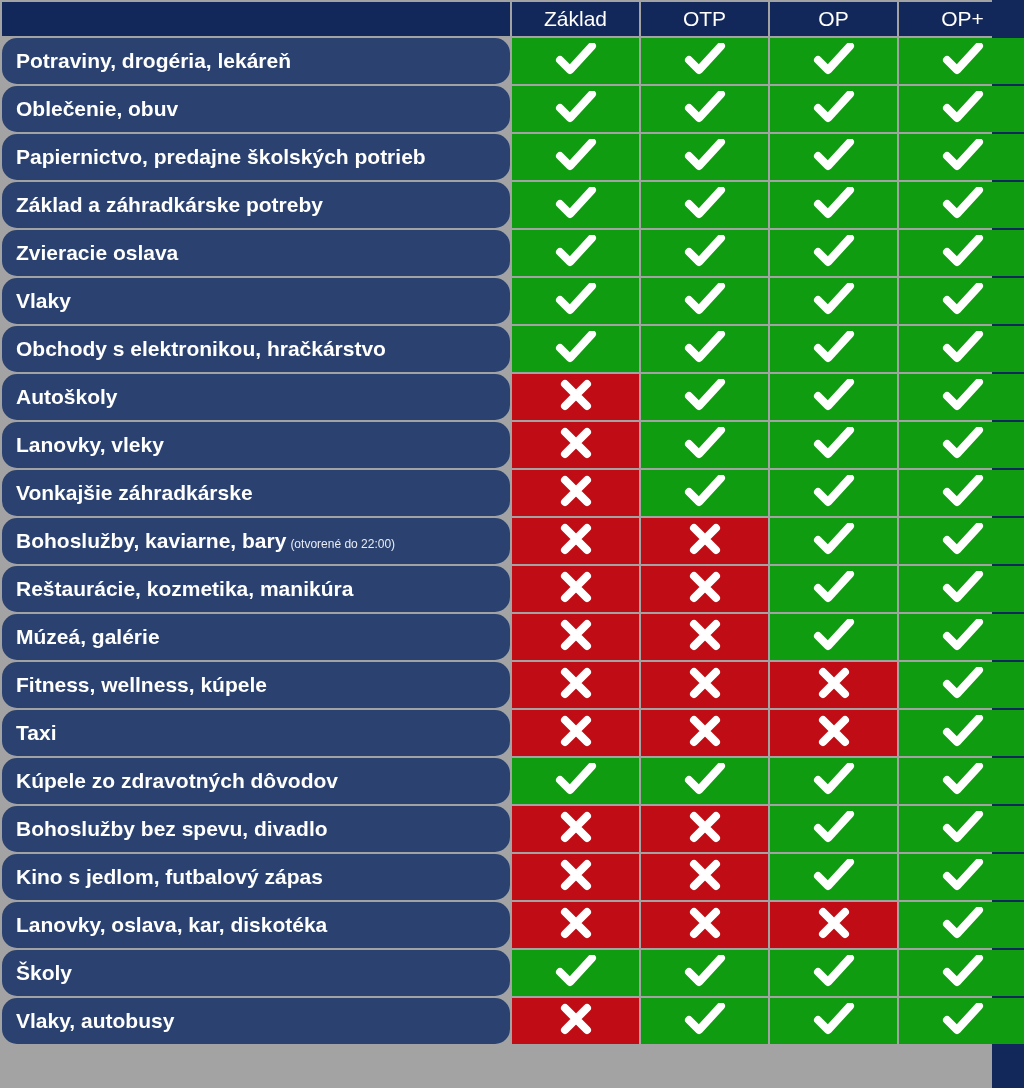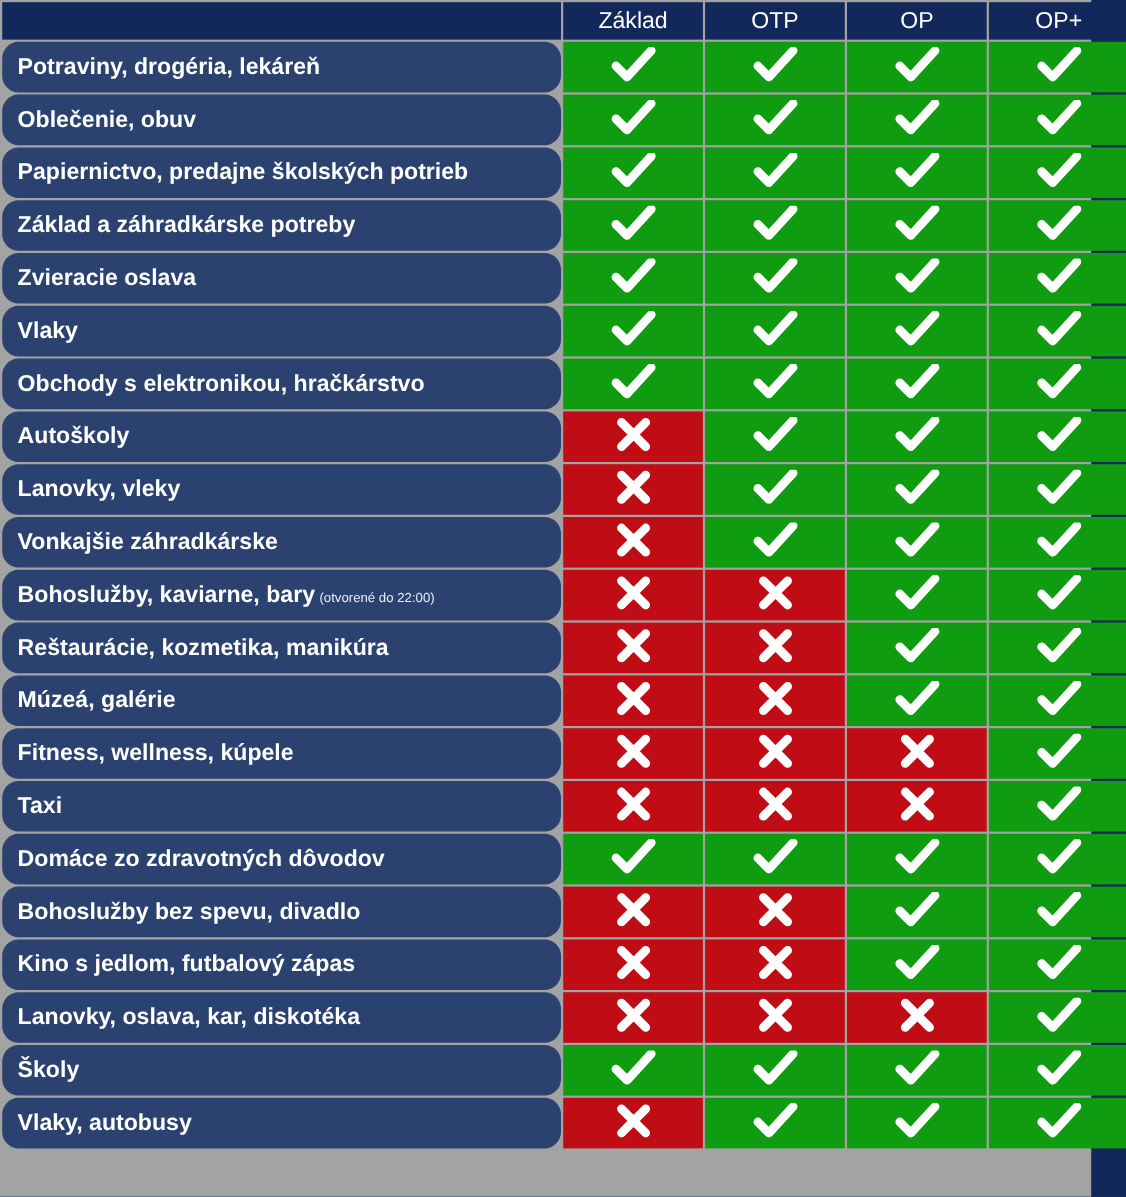--- a/index.html
+++ b/index.html
@@ -318,21 +318,21 @@
                 <path d="M5 5 L27 27 M27 5 L5 27" fill="none" stroke="#ffffff" stroke-width="8" stroke-linecap="round" stroke-linejoin="round"></path>
               </svg></span></td>
           <td class="mark no"><span class="glyph"><svg width="32" height="32" viewBox="0 0 32 32" aria-hidden="true">
                 <path d="M5 5 L27 27 M27 5 L5 27" fill="none" stroke="#ffffff" stroke-width="8" stroke-linecap="round" stroke-linejoin="round"></path>
               </svg></span></td>
           <td class="mark yes"><span class="glyph"><svg width="42" height="32" viewBox="0 0 42 32" aria-hidden="true">
                 <path d="M5 17 L15 27 L37 3" fill="none" stroke="#ffffff" stroke-width="8" stroke-linecap="round" stroke-linejoin="round"></path>
               </svg></span></td>
         </tr>
         <tr>
-          <td class="label"><span>Domáce zo zdravotných dôvodov</span></td>
+          <td class="label"><span>Kúpele zo zdravotných dôvodov</span></td>
           <td class="mark yes"><span class="glyph"><svg width="42" height="32" viewBox="0 0 42 32" aria-hidden="true">
                 <path d="M5 17 L15 27 L37 3" fill="none" stroke="#ffffff" stroke-width="8" stroke-linecap="round" stroke-linejoin="round"></path>
               </svg></span></td>
           <td class="mark yes"><span class="glyph"><svg width="42" height="32" viewBox="0 0 42 32" aria-hidden="true">
                 <path d="M5 17 L15 27 L37 3" fill="none" stroke="#ffffff" stroke-width="8" stroke-linecap="round" stroke-linejoin="round"></path>
               </svg></span></td>
           <td class="mark yes"><span class="glyph"><svg width="42" height="32" viewBox="0 0 42 32" aria-hidden="true">
                 <path d="M5 17 L15 27 L37 3" fill="none" stroke="#ffffff" stroke-width="8" stroke-linecap="round" stroke-linejoin="round"></path>
               </svg></span></td>
           <td class="mark yes"><span class="glyph"><svg width="42" height="32" viewBox="0 0 42 32" aria-hidden="true">

